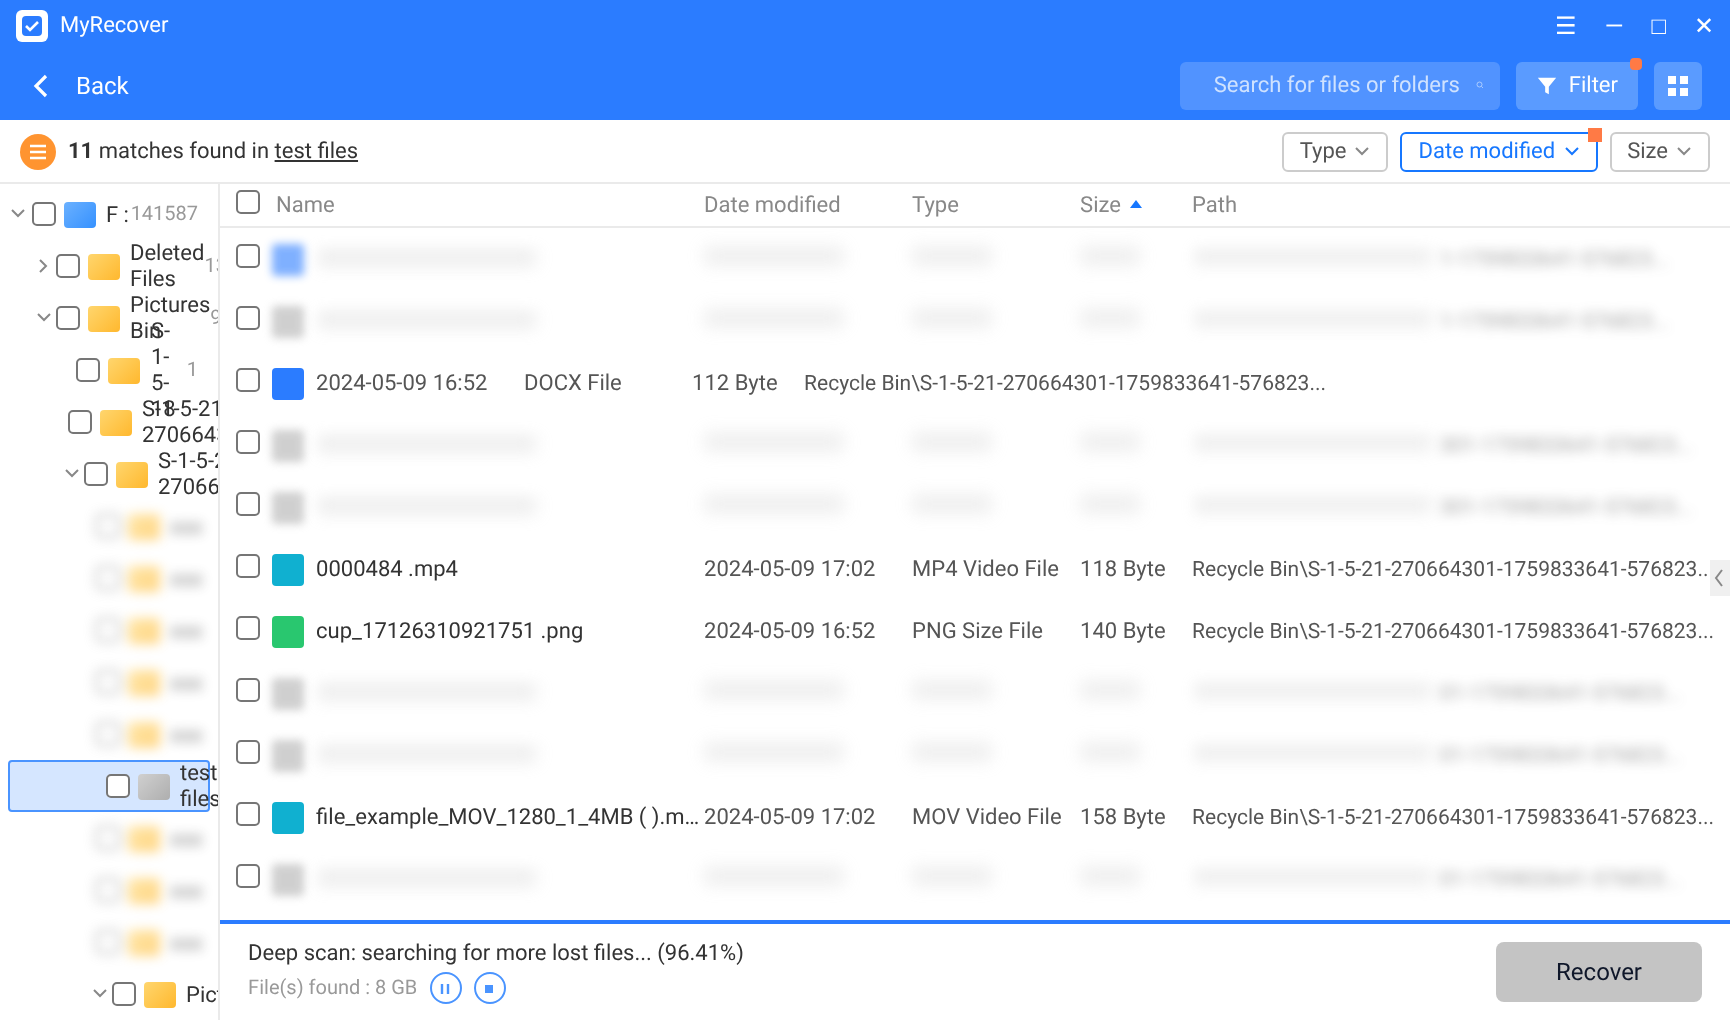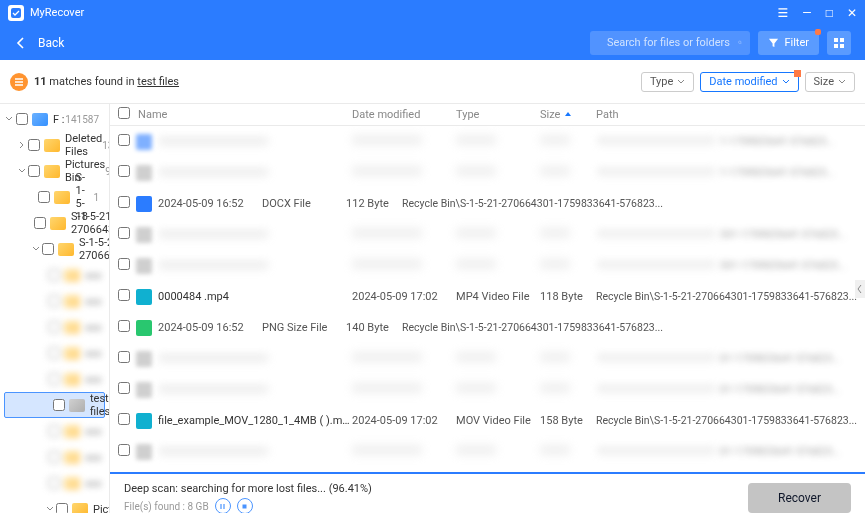--- a/index.html
+++ b/index.html
@@ -17,21 +17,21 @@
 .header .back svg{width:14px;height:14px;}
 .header .right{margin-left:auto;display:flex;align-items:center;gap:8px;}
 .searchbox{width:160px;height:24px;background:rgba(255,255,255,0.18);border-radius:3px;display:flex;align-items:center;padding:0 8px;color:#cfe2ff;font-size:11px;}
 .searchbox input{background:transparent;border:none;outline:none;color:#fff;font-size:11px;flex:1;text-align:center;}
 .searchbox input::placeholder{color:#cfe2ff;}
 .searchbox svg{width:13px;height:13px;margin-left:auto;}
 .filterbtn{height:24px;padding:0 10px;background:#5a9bff;border-radius:3px;display:flex;align-items:center;gap:5px;font-size:11px;cursor:pointer;position:relative;}
 .filterbtn .badge{position:absolute;top:-2px;right:-2px;width:6px;height:6px;background:#ff7a45;border-radius:2px;}
 .gridbtn{width:24px;height:24px;background:#5a9bff;border-radius:3px;display:flex;align-items:center;justify-content:center;cursor:pointer;}
 
-.matchbar{height:44px;display:flex;align-items:center;padding:0 10px;border-bottom:1px solid #eaeaea;}
+.matchbar{height:32px;display:flex;align-items:center;padding:0 10px;border-bottom:1px solid #eaeaea;}
 .matchbar .badge{width:18px;height:18px;background:#ff9430;border-radius:50%;display:flex;align-items:center;justify-content:center;margin-right:6px;}
 .matchbar .badge svg{width:10px;height:10px;}
 .matchbar .mtxt{font-size:11px;color:#333;}
 .matchbar .mtxt u{text-decoration:underline;}
 .matchbar .sortright{margin-left:auto;display:flex;gap:6px;}
 .sortbtn{height:20px;padding:0 8px;border:1px solid #ccc;border-radius:3px;display:flex;align-items:center;gap:4px;font-size:11px;color:#555;cursor:pointer;background:#fff;position:relative;}
 .sortbtn.dm{color:#1677ff;border-color:#1677ff;}
 .sortbtn svg{width:8px;height:8px;}
 .sortbtn .badge2{position:absolute;top:-3px;right:-3px;width:7px;height:7px;background:#ff7a45;}
 
@@ -367,20 +367,21 @@
           <div class="fic ic-vid"></div>
           <div class="nm">0000484           .mp4</div>
           <div class="dt">2024-05-09 17:02</div>
           <div class="tp">MP4 Video File</div>
           <div class="sz">118 Byte</div>
           <div class="ph">Recycle Bin\S-1-5-21-270664301-1759833641-576823...</div>
         </div>
         <div class="row">
           <div class="cb"><input type="checkbox" style=""></div>
           <div class="fic ic-img"></div>
+          <div class="nm">cup_17126310921751            .png</div>
           <div class="dt">2024-05-09 16:52</div>
           <div class="tp">PNG Size File</div>
           <div class="sz">140 Byte</div>
           <div class="ph">Recycle Bin\S-1-5-21-270664301-1759833641-576823...</div>
         </div>
         <div class="row blurred">
           <div class="cb"><input type="checkbox" style=""></div>
           <div class="fic ic-gen"></div>
           <div class="nm"><span class="blurpart" style="width:110px;height:11px;"></span></div>
           <div class="dt"><span class="blurpart" style="width:70px;height:10px;"></span></div>

